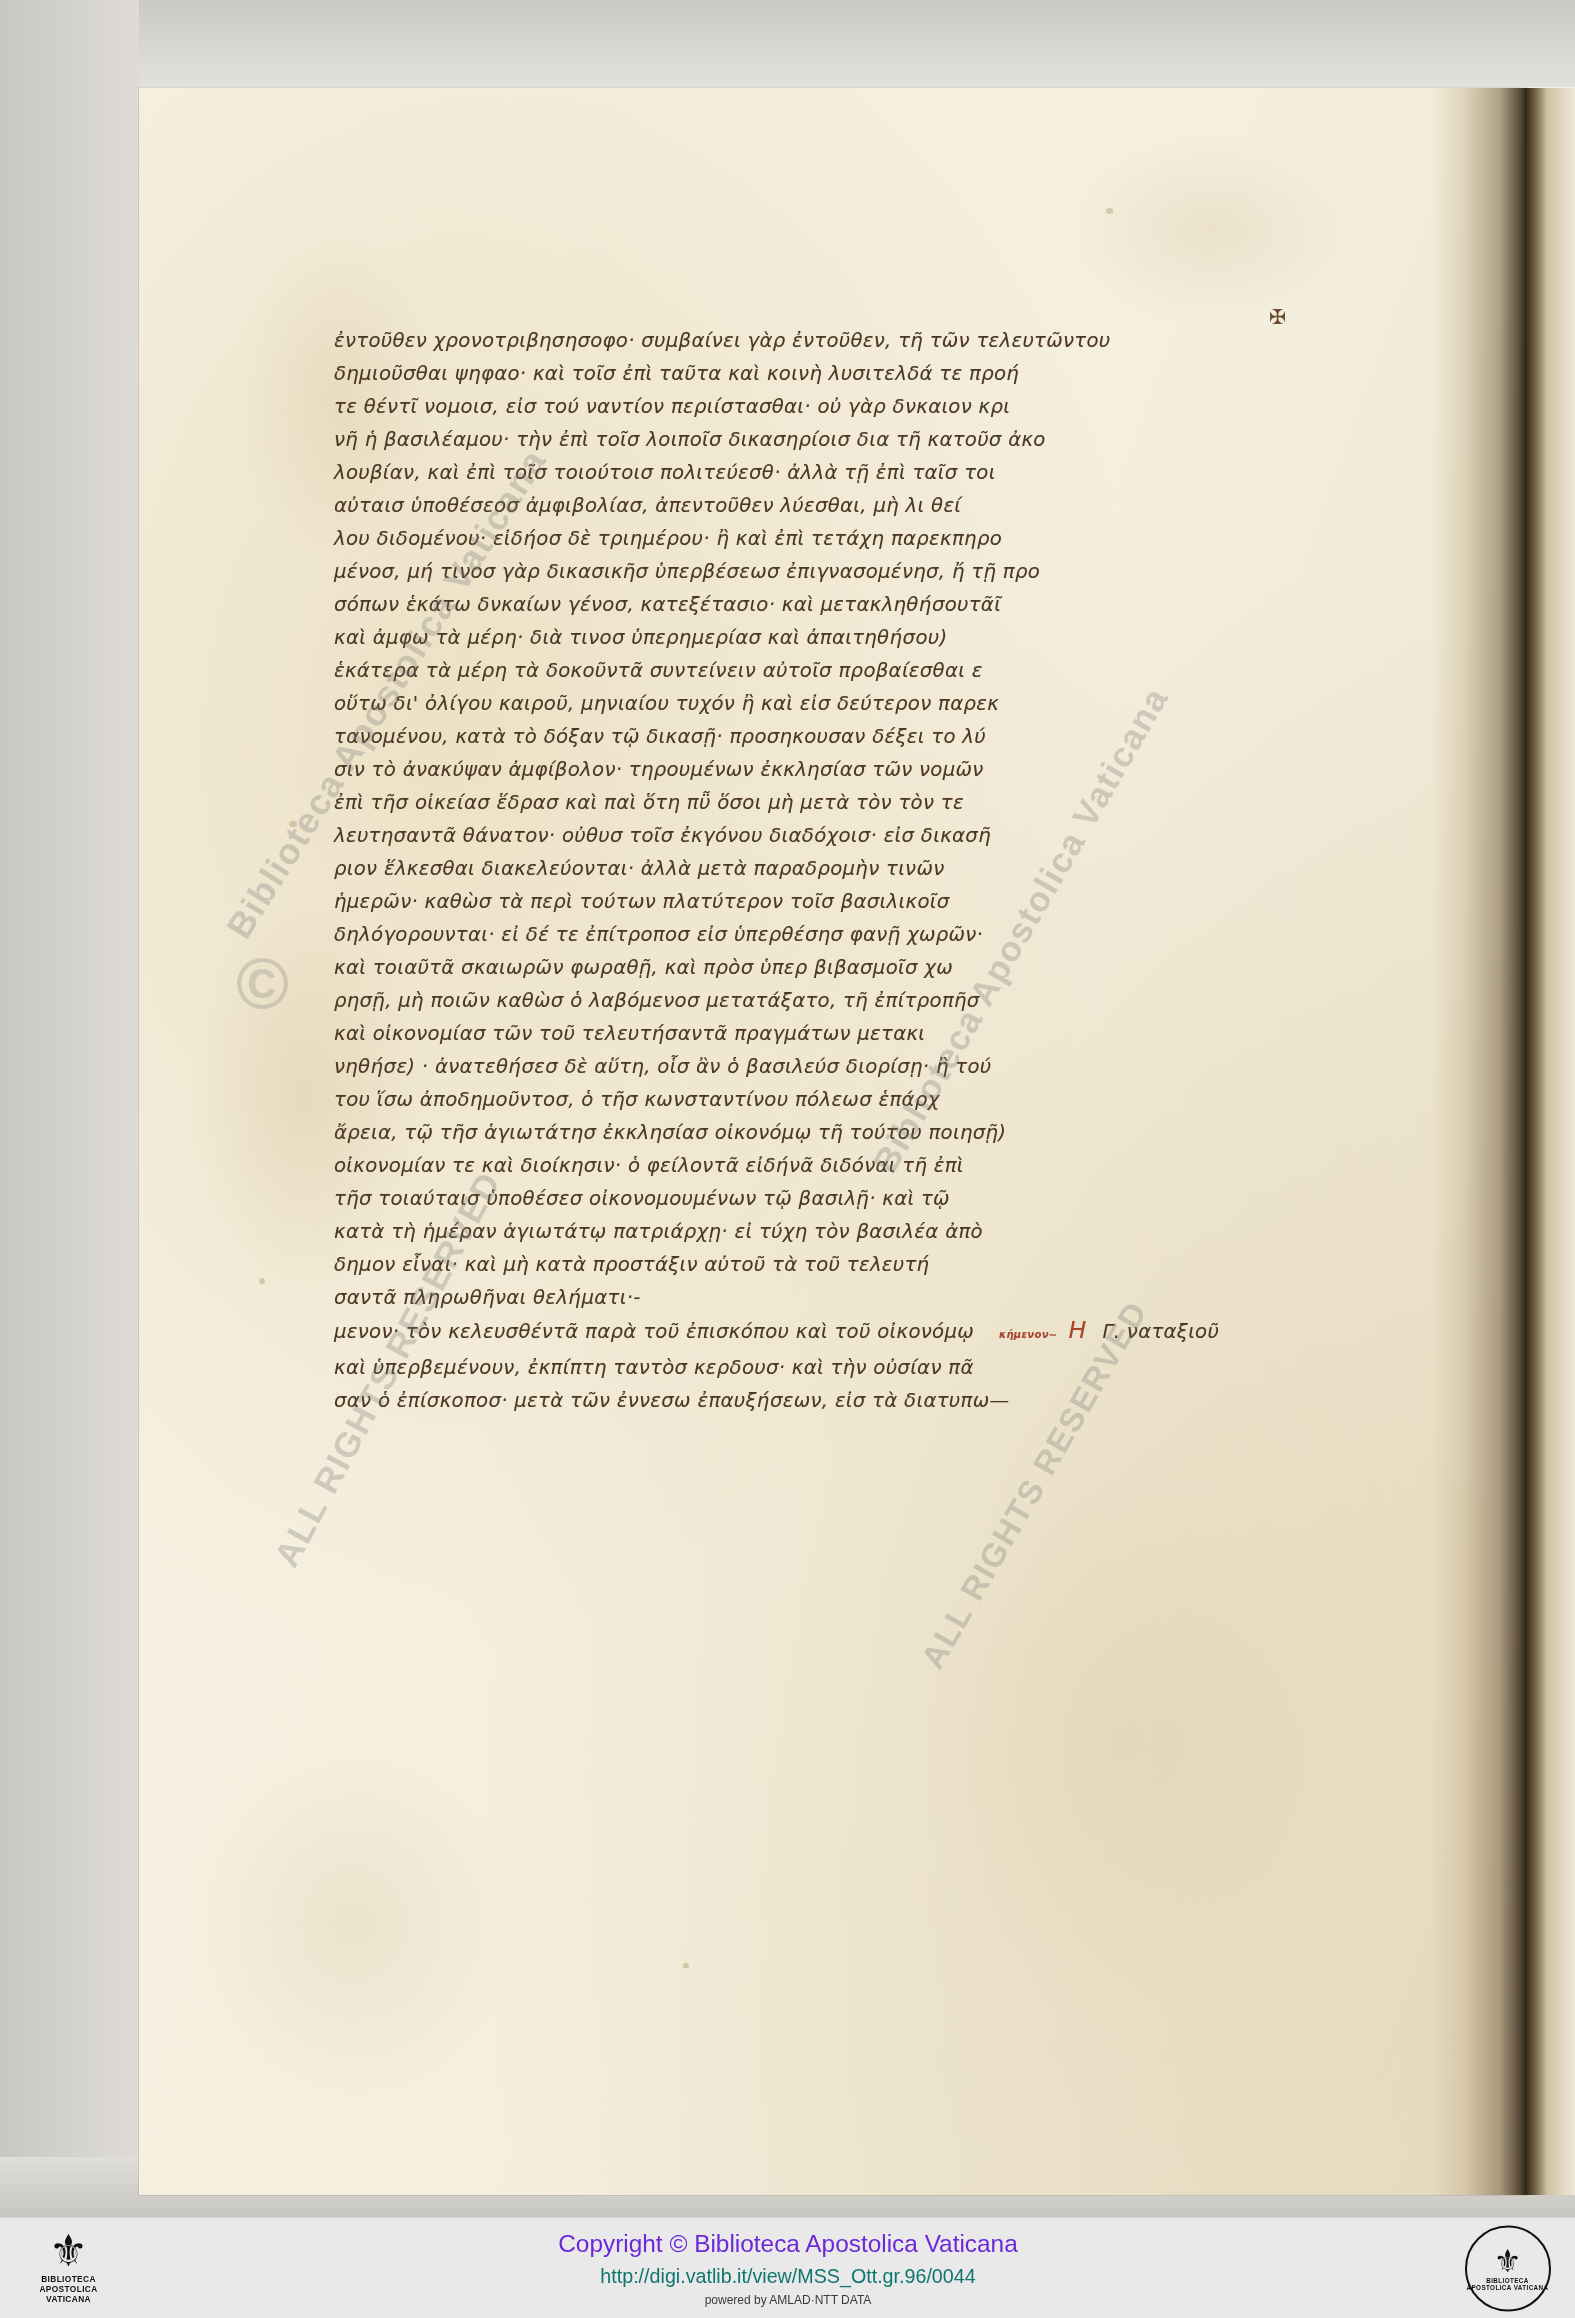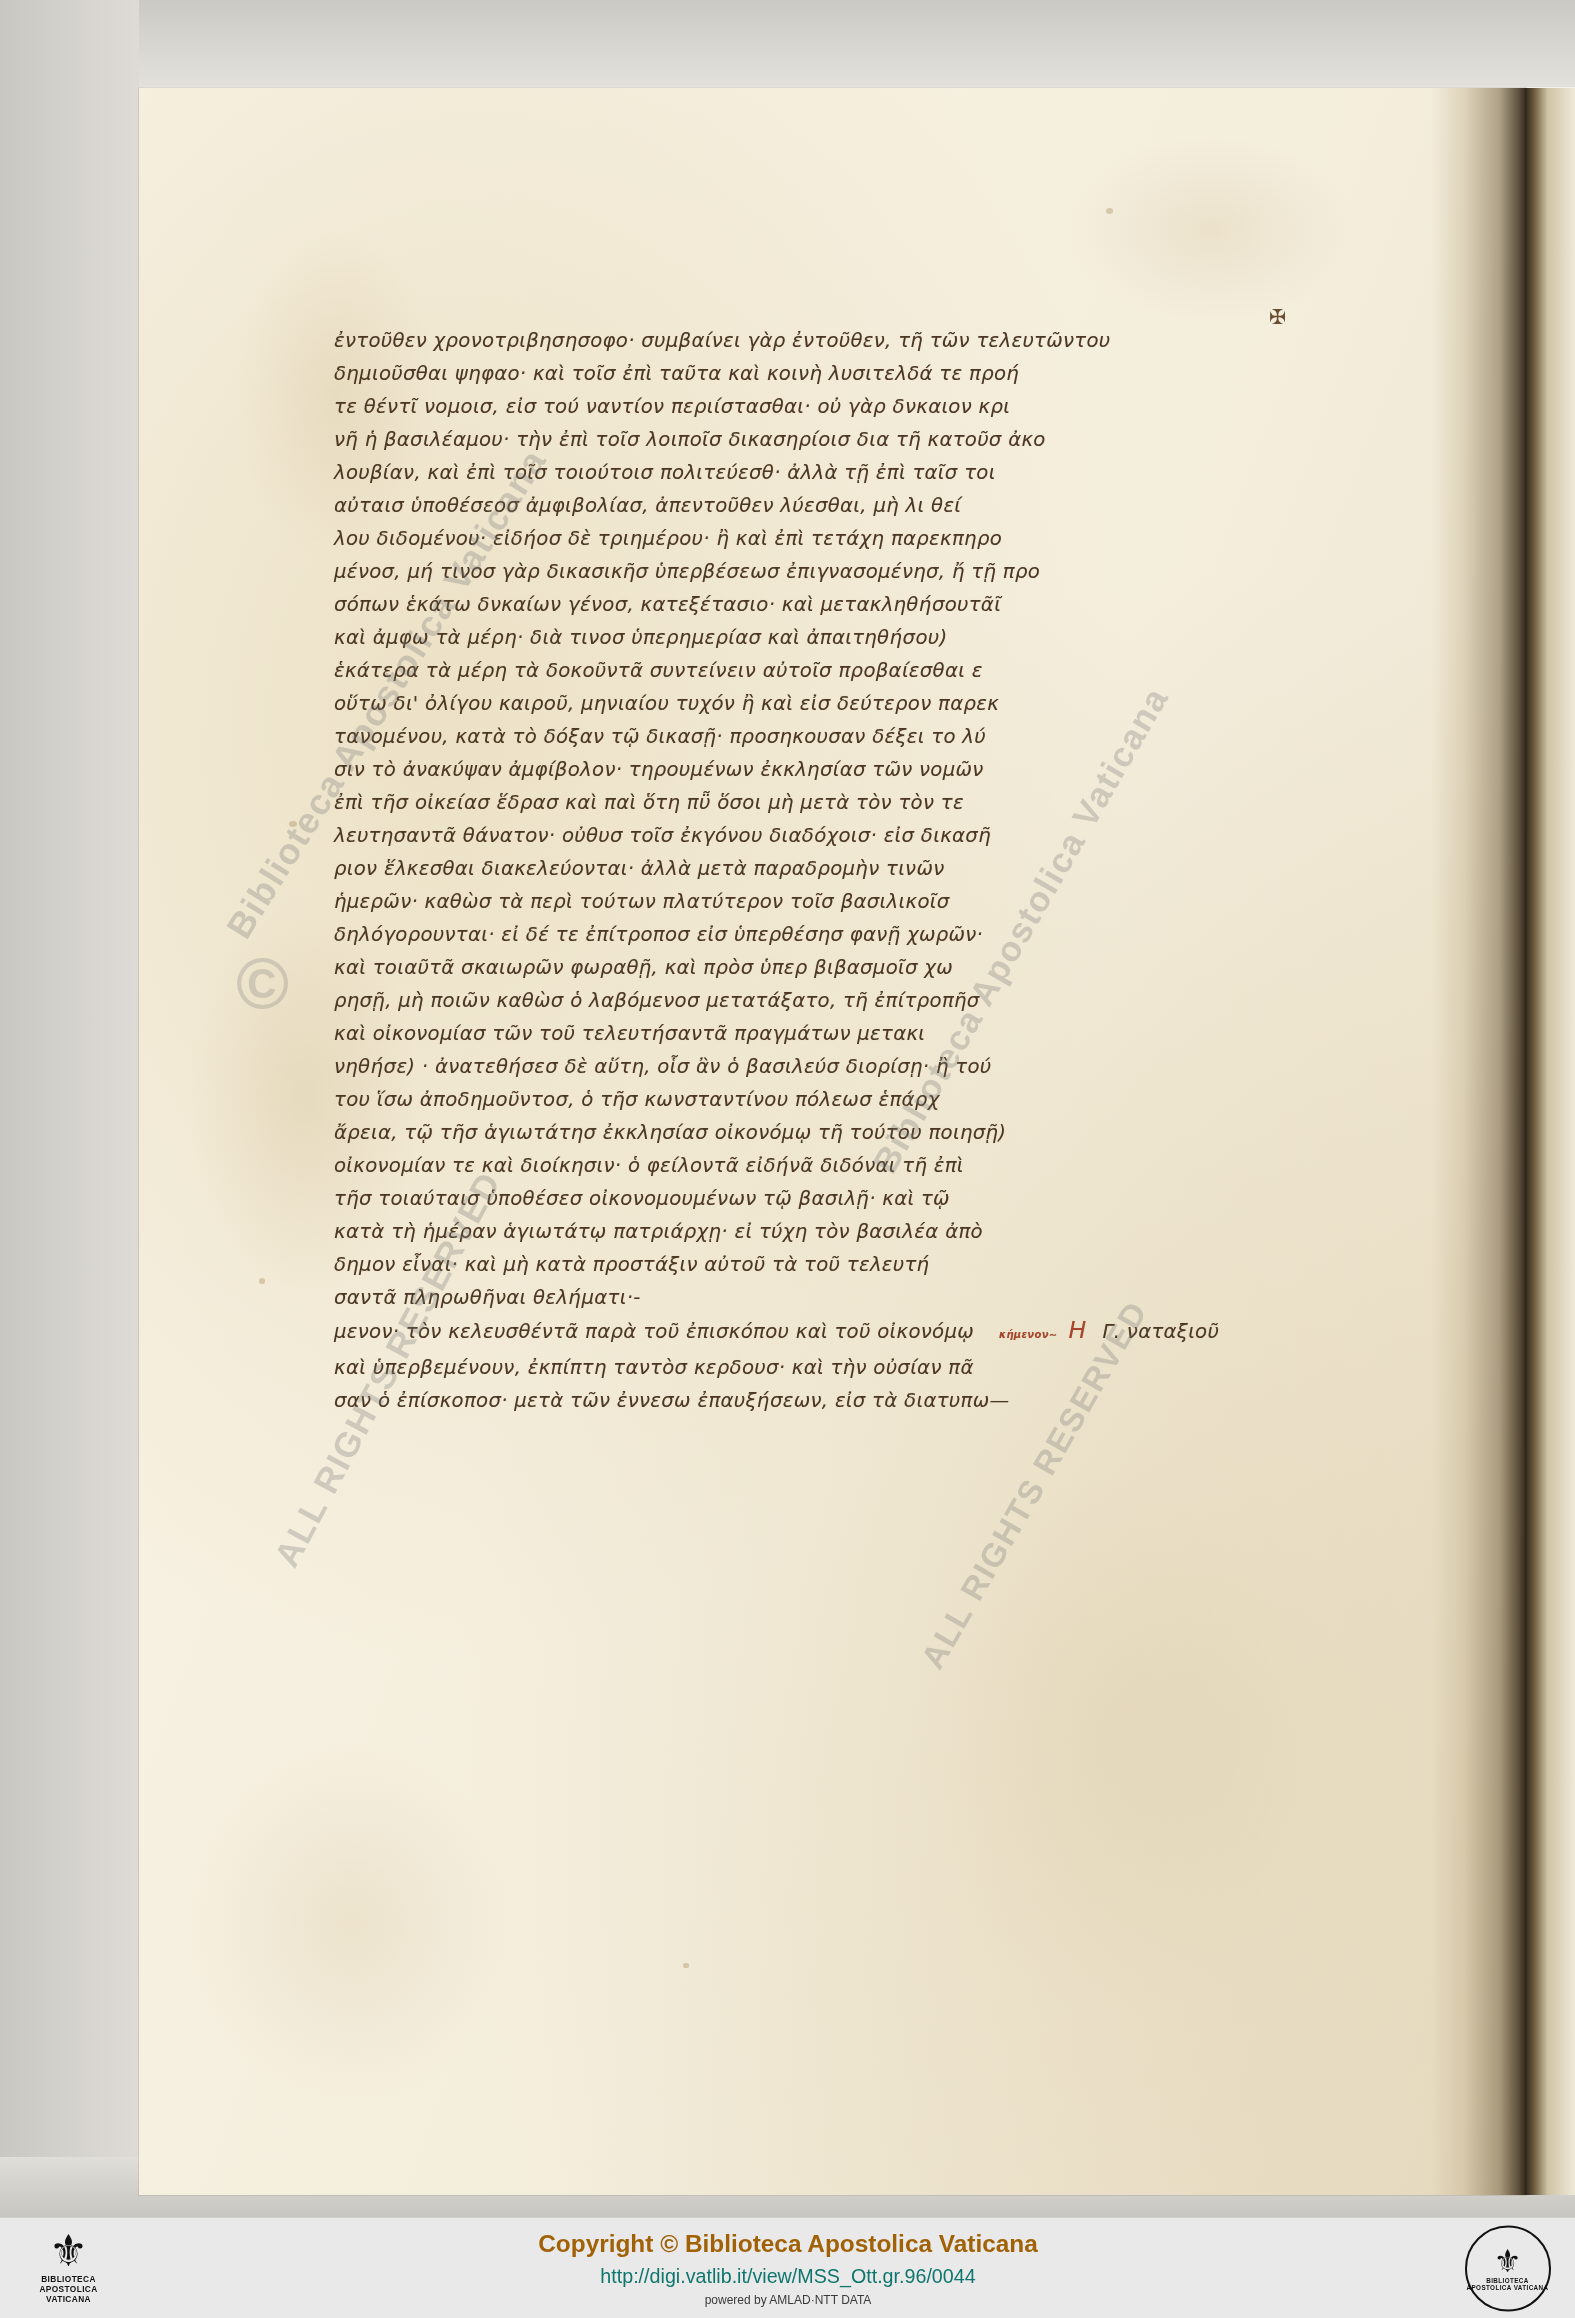--- a/index.html
+++ b/index.html
@@ -183,22 +183,22 @@
     display: flex;
     align-items: center;
     justify-content: center;
   }
   #footer-center {
     text-align: center;
     line-height: 1.25;
   }
   #copyright-line {
     font-size: 24.4px;
-    color: #a16207;
-    font-weight: 700;
+    color: #6d28d9;
+    font-weight: 400;
   }
   #url-line {
     font-size: 19.7px;
     color: #0f766e;
     margin-top: 4.7px;
   }
   #powered-line {
     font-size: 12px;
     color: #3a3a3a;
     margin-top: 4.7px;

